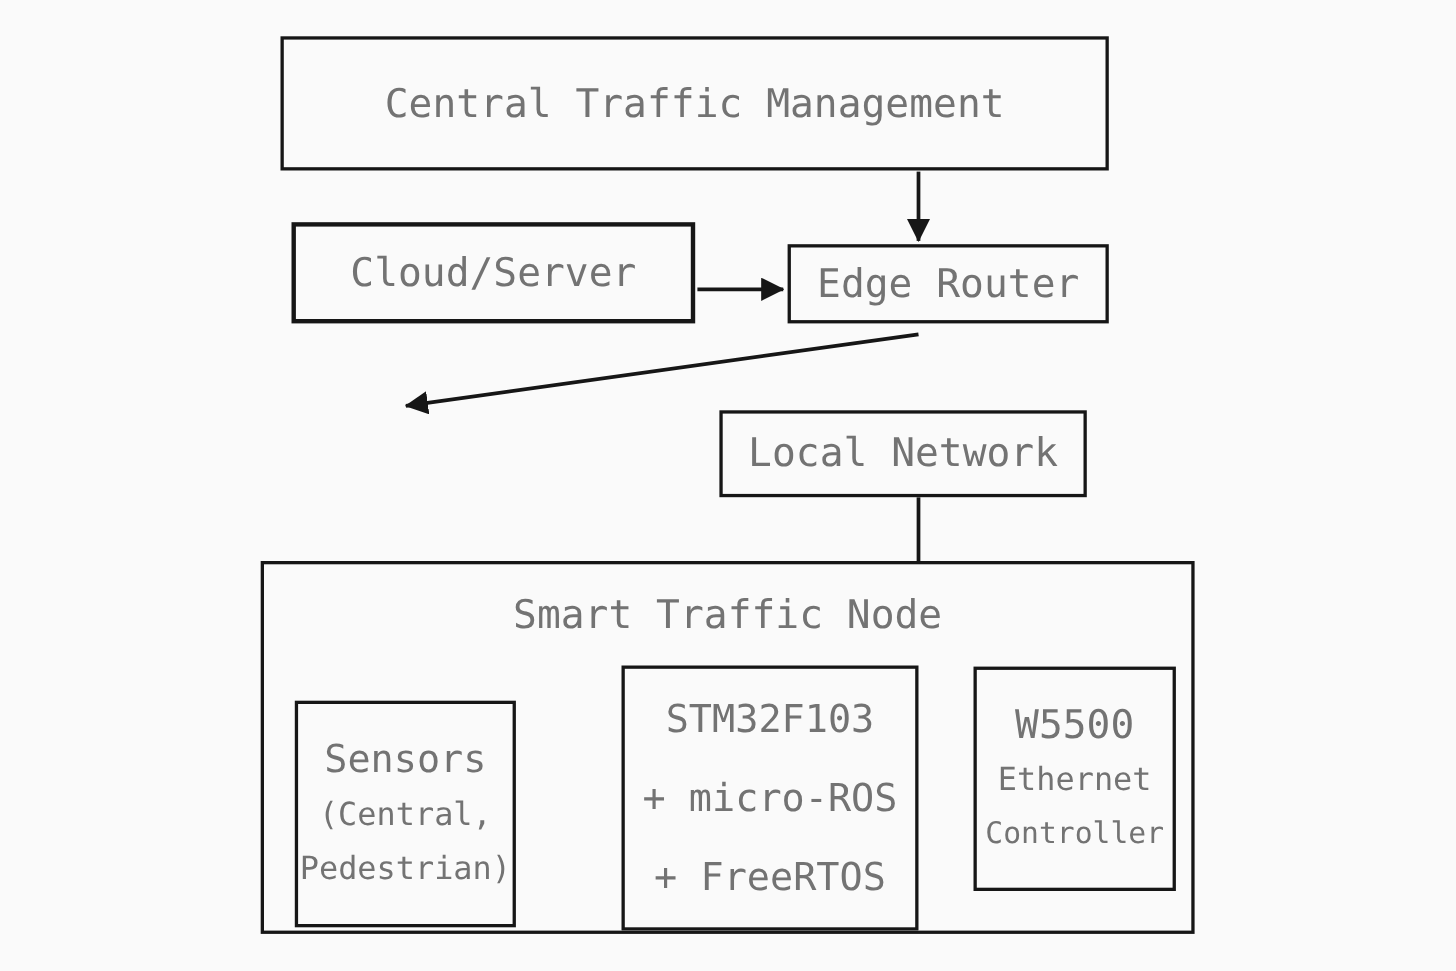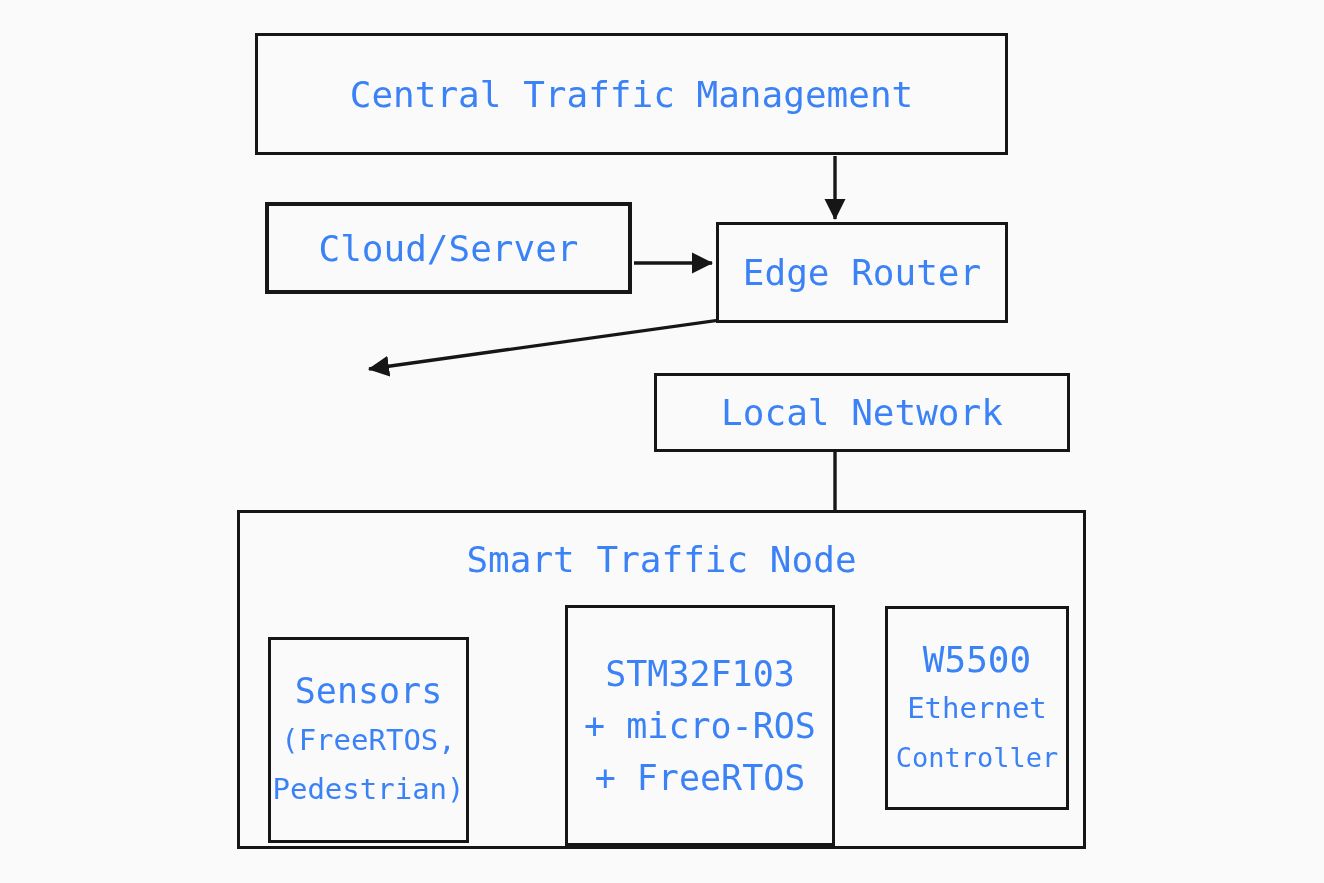--- a/index.html
+++ b/index.html
@@ -6,21 +6,21 @@
     margin: 0;
     padding: 0;
     background: #ffffff;
   }
   .canvas {
     position: relative;
     width: 1324px;
     height: 883px;
     background: #fafafa;
     font-family: "DejaVu Sans Mono", "Liberation Mono", monospace;
-    color: #3b82f6;
+    color: #737373;
     overflow: hidden;
   }
   .edges {
     position: absolute;
     left: 0;
     top: 0;
     pointer-events: none;
   }
   .box {
     position: absolute;
@@ -29,26 +29,26 @@
     background: #fafafa;
     display: flex;
     flex-direction: column;
     align-items: center;
     justify-content: center;
     text-align: center;
     white-space: nowrap;
   }
   .box--central   { left: 255px; top: 33px;  width: 753px; height: 122px; }
   .box--cloud     { left: 265px; top: 202px; width: 367px; height: 92px; border-width: 4px; }
-  .box--edge      { left: 716px; top: 222px; width: 292px; height: 101px;  }
-  .box--local     { left: 654px; top: 373px; width: 416px; height: 79px;  }
+  .box--edge      { left: 716px; top: 222px; width: 292px; height: 72px;  }
+  .box--local     { left: 654px; top: 373px; width: 334px; height: 79px;  }
   .box--smart     { left: 237px; top: 510px; width: 849px; height: 339px;
                     justify-content: flex-start; }
   .box--sensors   { left: 268px; top: 605px; width: 201px; height: 206px; line-height: 49px; margin-top: 32px; }
-  .box--mcu       { left: 565px; top: 605px; width: 270px; height: 241px; line-height: 52px; }
+  .box--mcu       { left: 565px; top: 605px; width: 270px; height: 241px; line-height: 52px; gap: 20px; }
   .box--ethernet  { left: 885px; top: 606px; width: 184px; height: 204px; line-height: 49px; }
 
   .lbl-main  { font-size: 36px; }
   .lbl-med   { font-size: 35px; }
   .lbl-sub   { font-size: 29px; }
   .lbl-small { font-size: 27px; }
 
   .smart-title {
     margin-top: 26px;
     font-size: 36px;
@@ -88,21 +88,21 @@
   <div class="box box--local">
     <span class="lbl-main">Local Network</span>
   </div>
 
   <div class="box box--smart">
     <span class="smart-title">Smart Traffic Node</span>
   </div>
 
   <div class="box box--sensors">
     <span class="lbl-med">Sensors</span>
-    <span class="lbl-sub">(FreeRTOS,</span>
+    <span class="lbl-sub">(Central,</span>
     <span class="lbl-sub">Pedestrian)</span>
   </div>
 
   <div class="box box--mcu">
     <span class="lbl-med">STM32F103</span>
     <span class="lbl-med">+ micro-ROS</span>
     <span class="lbl-med">+ FreeRTOS</span>
   </div>
 
   <div class="box box--ethernet">

